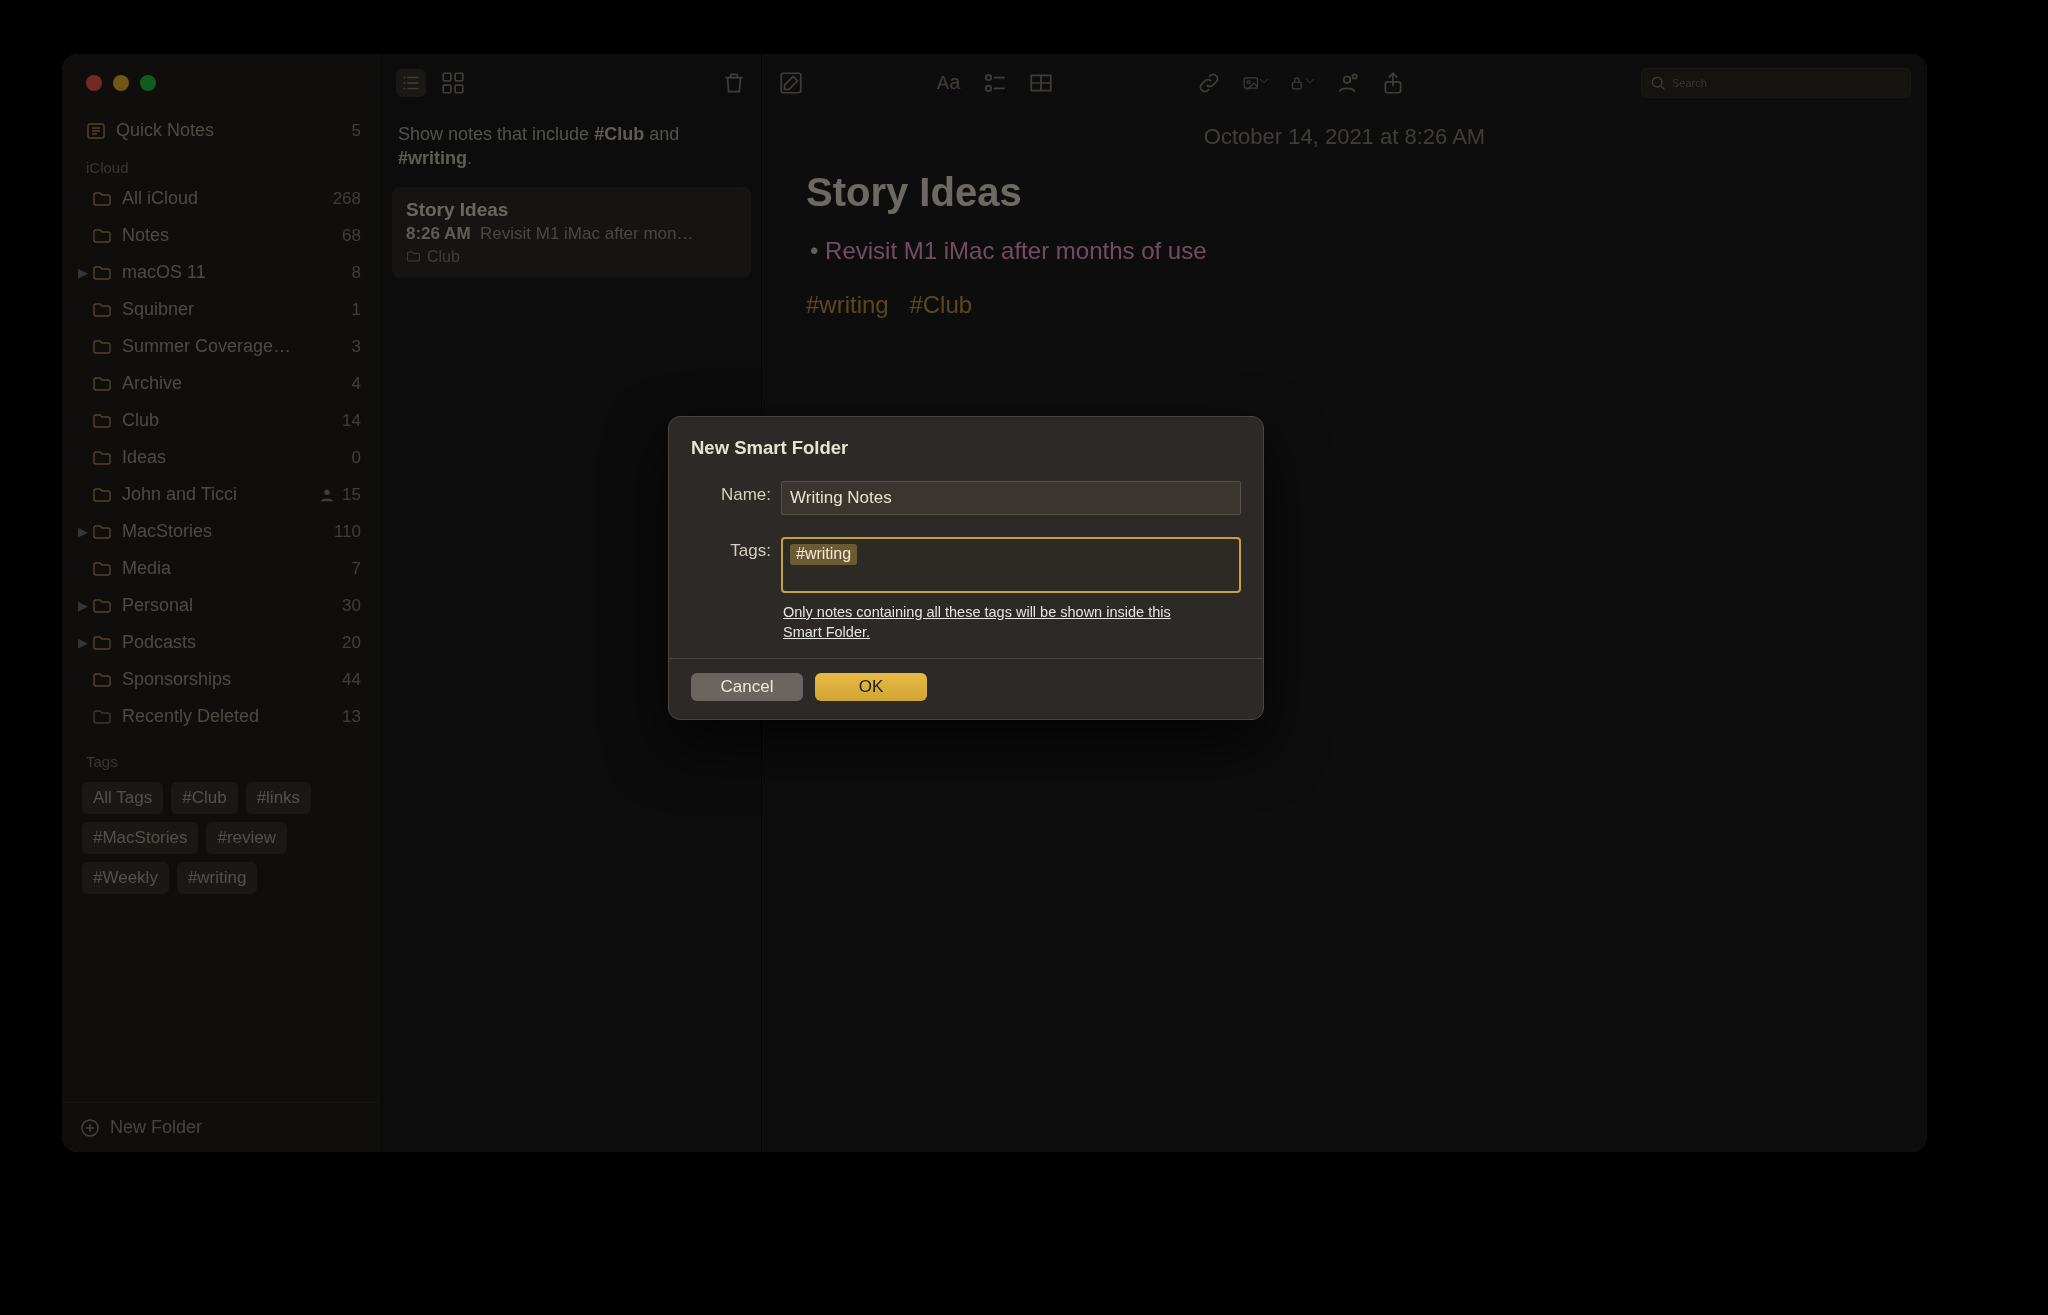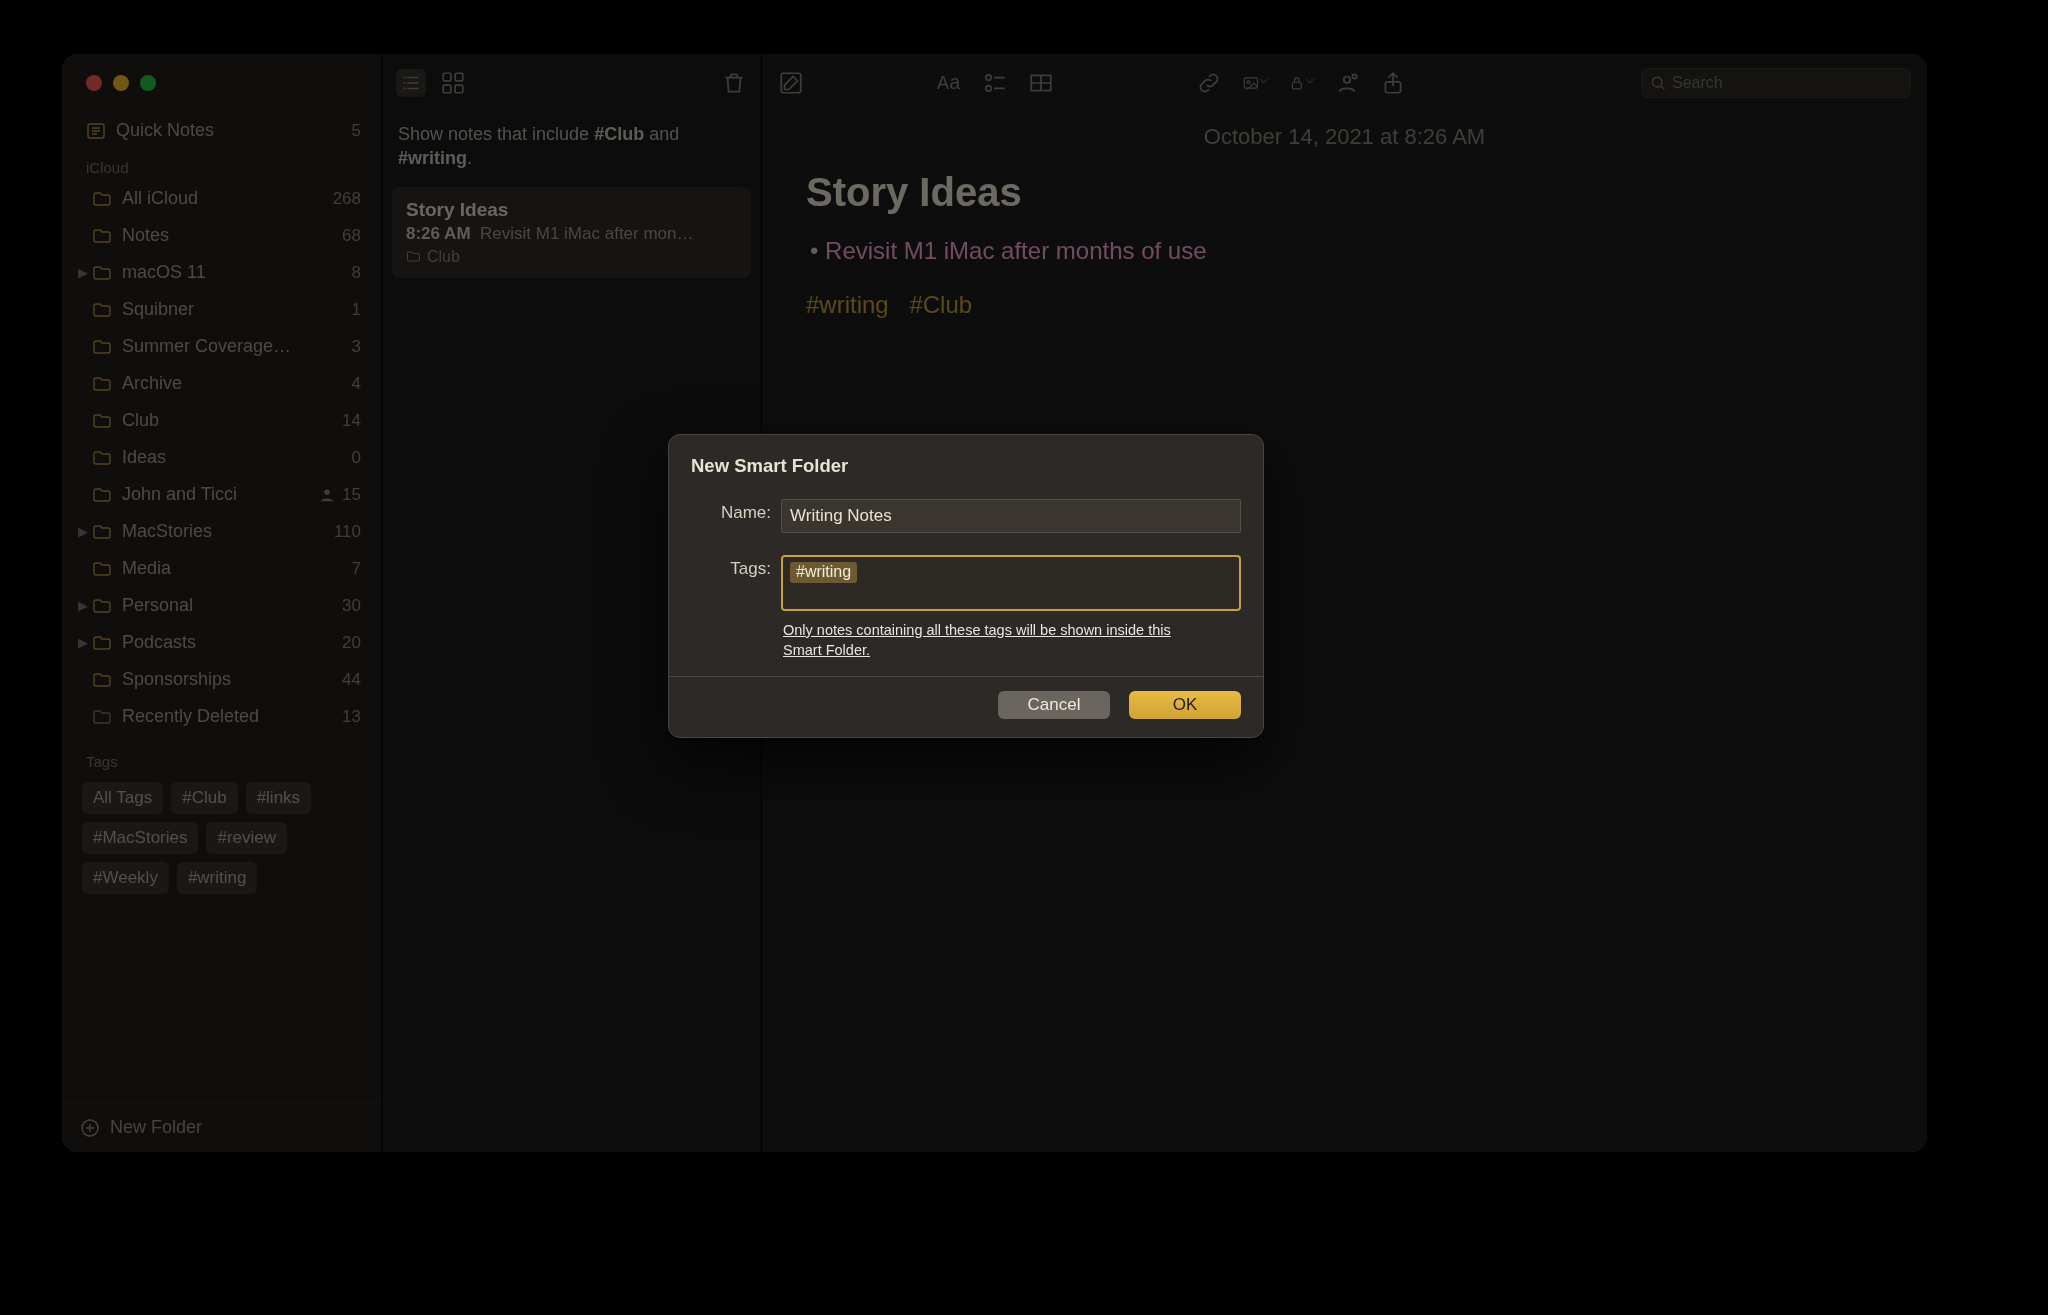--- a/index.html
+++ b/index.html
@@ -42,39 +42,39 @@
   .list-prompt b{ color:#d3ccbd; font-weight:600;}
   .note-card{ margin:0 10px; padding:12px 14px; background:#302d28; border-radius:8px;}
   .note-card .title{ color:#e8e2d3; font-size:19px; font-weight:600;}
   .note-card .meta{ color:#a39d90; font-size:17px; margin-top:3px; white-space:nowrap; overflow:hidden; text-overflow:ellipsis;}
   .note-card .folder{ color:#8e887c; font-size:16px; margin-top:4px; display:flex; align-items:center; gap:6px;}
   
   .editor{ flex:1; background:#1e1e1e; display:flex; flex-direction:column;}
   .ed-toolbar{ height:58px; display:flex; align-items:center; padding:0 16px; gap:16px;}
   .ed-toolbar .grp{ display:flex; gap:20px; align-items:center;}
   .search{ width:270px; margin-left:auto; background:#2d2a25; border:1px solid #3a362f; border-radius:6px; height:30px; display:flex; align-items:center; padding:0 8px; gap:6px; color:#8e887c;}
-  .search input{ background:none;border:none;outline:none; color:#cfc9ba; font-size:16px; flex:1;}
+  .search input{ background:none;border:none;outline:none; color:#cfc9ba; font-size:11px; flex:1;}
   .ed-body{ flex:1; padding:12px 44px; color:#d8d2c3;}
   .ed-date{ text-align:center; color:#8e887c; font-size:22px; padding-bottom:20px;}
   .ed-title{ font-size:40px; font-weight:700; color:#efe9d9; padding-bottom:22px;}
   .ed-bullet{ font-size:24px; color:#f9a8d4; padding-left:4px;}
   .ed-bullet::before{content:"•  "; color:#d8d2c3;}
   .ed-tags{ margin-top:26px; font-size:24px;}
   .ed-tags span{ color:#c8a03e; margin-right:14px;}
   
-  .modal{ position:absolute; z-index:10; left:668px; top:434px; width:596px; background:#2c2926; border-radius:12px; border:1px solid #4a463f; box-shadow:0 25px 60px rgba(0,0,0,0.7); padding:20px 22px 18px 22px;}
+  .modal{ position:absolute; z-index:10; left:668px; top:416px; width:596px; background:#2c2926; border-radius:12px; border:1px solid #4a463f; box-shadow:0 25px 60px rgba(0,0,0,0.7); padding:20px 22px 18px 22px;}
   .modal h3{ font-size:18.5px; font-weight:700; color:#e8e2d3;}
   .form-row{ display:flex; align-items:flex-start; margin-top:22px; gap:10px;}
   .form-row label{ width:80px; text-align:right; color:#d5cfc1; font-size:17px; padding-top:4px;}
   .name-input{ flex:1; height:34px; background:#3a362f; border:1px solid #54504a; color:#e8e2d3; font-size:17px; padding:0 8px; border-radius:2px;}
   .tags-input{ flex:1; min-height:56px; background:#2d2a25; border:2px solid #c8a03e; border-radius:4px; padding:5px 7px; display:flex; align-items:flex-start;}
   .tag-token{ background:#6e5a32; color:#f0eadb; font-size:16px; padding:1px 6px 2px 6px; border-radius:3px;}
   .hint{ margin:10px 0 0 92px; color:#e5e5e5; font-size:14.5px; line-height:1.35; max-width:400px;text-decoration:underline;}
   .modal hr{ border:none; border-top:1px solid #4a463f; margin:16px -22px 14px -22px;}
-  .btn-row{ display:flex; justify-content:flex-end; gap:19px;}
+  .btn-row{ display:flex; justify-content:flex-start; gap:12px;}
   .btn{ width:112px; height:28px; border-radius:6px; font-size:17px; border:none; cursor:pointer;}
   .btn.cancel{ background:#6a665f; color:#efe9da;}
   .btn.ok{ background: linear-gradient(#e7bb42,#d0a336); color:#1e1e1e; font-weight:500;}
   
   .folder-svg{fill:none;stroke:currentColor;stroke-width:1.4;}
 </style>
 </head>
 <body>
 
 <div class="canvas">

